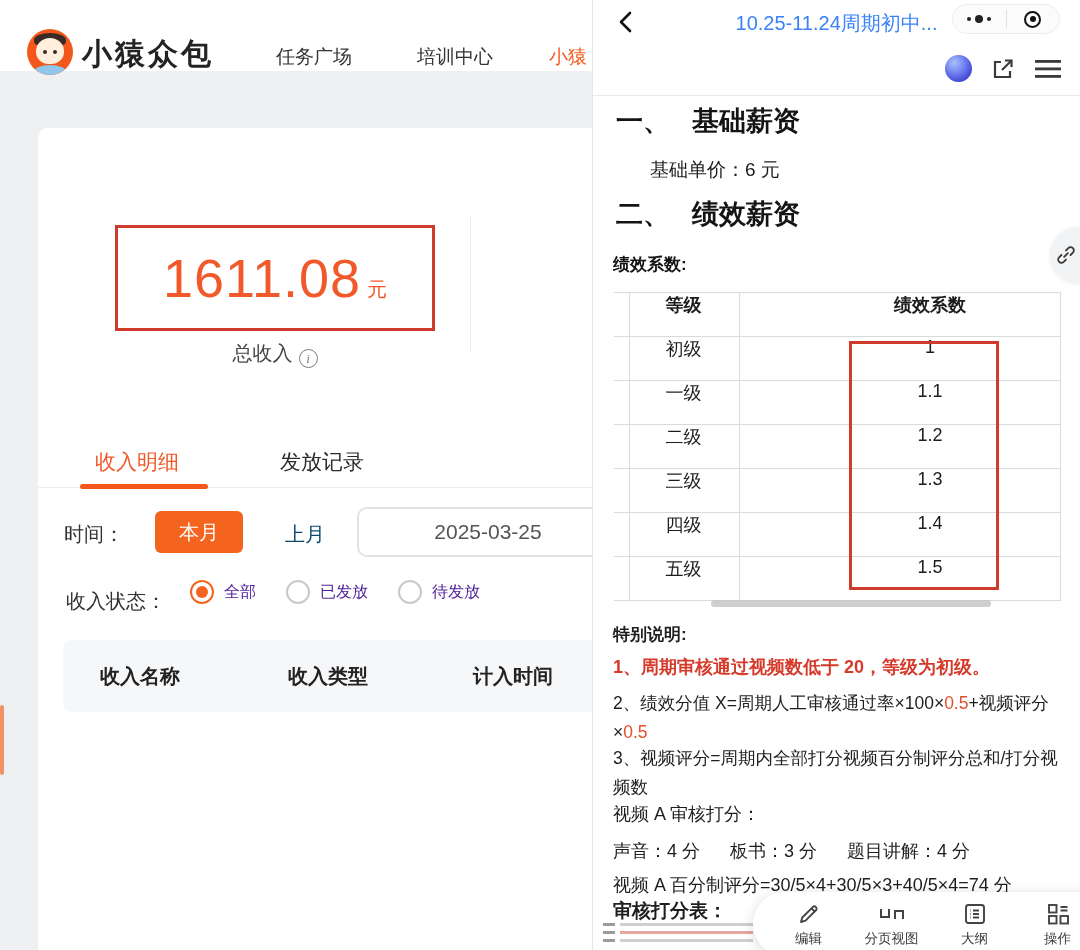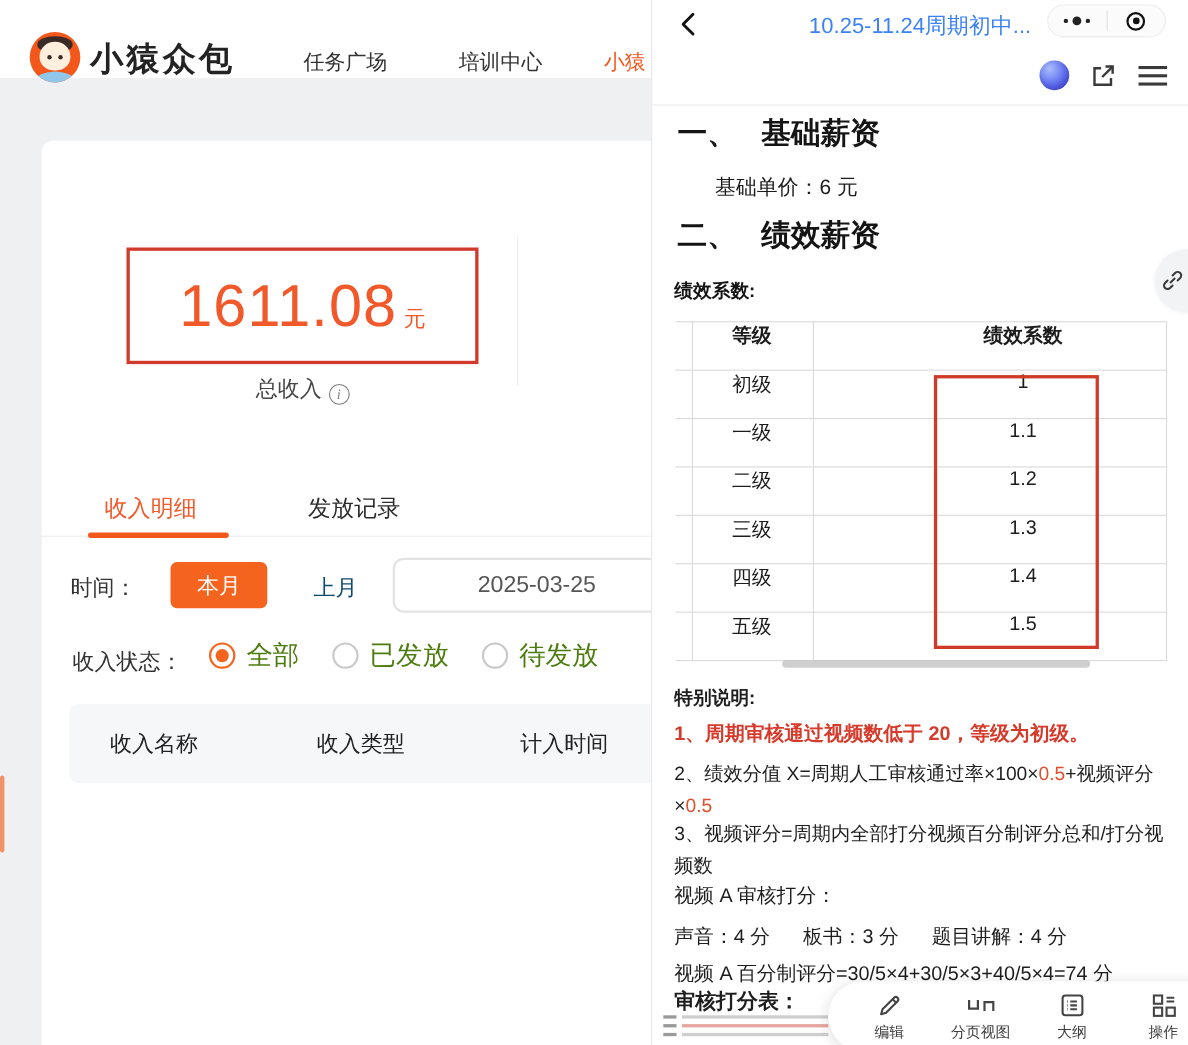--- a/index.html
+++ b/index.html
@@ -37,24 +37,24 @@
   .row-label { position:absolute; font-size:20px; color:#333; }
   .btn-month { position:absolute; left:117px; top:383px; width:88px; height:42px; background:#f4641e; color:#fff; font-size:20px; border:none; border-radius:6px; display:flex; align-items:center; justify-content:center; }
   .last-month { position:absolute; left:247px; top:393px; font-size:20px; color:#0c4a6e; }
   .date-box { position:absolute; left:319px; top:379px; width:262px; height:50px; border:2px solid #e3e3e3; border-radius:10px; display:flex; align-items:center; justify-content:center; font-size:21px; color:#555; background:#fff; }
 
   .radio-group { position:absolute; left:152px; top:452px; display:flex; align-items:center; }
   .radio-opt { display:flex; align-items:center; margin-right:30px; }
   .radio-circle { width:24px; height:24px; border-radius:50%; border:2px solid #c9c9c9; margin-right:10px; position:relative; background:#fff; }
   .radio-circle.sel { border-color:#f4641e; }
   .radio-circle.sel::after { content:""; position:absolute; left:4px; top:4px; width:12px; height:12px; border-radius:50%; background:#f4641e; }
-  .radio-label { font-size:24px; color:#4d7c0f; }
+  .radio-label { font-size:16px; color:#4c1d95; }
 
   .thead-bar { position:absolute; left:25px; top:512px; width:555px; height:72px; background:#f6f7f9; border-radius:8px 0 0 8px; }
-  .th { position:absolute; top:23px; font-size:20px; font-weight:400; color:#222; }
+  .th { position:absolute; top:23px; font-size:20px; font-weight:700; color:#222; }
   .th.c0 { left:37px; } .th.c1 { left:225px; } .th.c2 { left:410px; }
 
   .edge-tick { position:absolute; left:0; top:705px; width:4px; height:70px; background:#f09467; border-radius:2px; }
 
   
   .panel-right { position:absolute; left:592px; top:0; width:488px; height:950px; background:#fff; border-left:1px solid #e6e6e6; overflow:hidden; }
   .rp-titlebar { position:absolute; left:0; top:0; width:100%; height:46px; background:#fff; }
   .back-btn { position:absolute; left:20px; top:8px; width:28px; height:28px; }
   .rp-title { position:absolute; left:0; top:10px; width:100%; text-align:center; font-size:20px; color:#3b82f6; font-weight:500; }
   .capsule { position:absolute; right:20px; top:4px; width:108px; height:30px; border:1px solid #ededed; background:#fbfbfb; border-radius:15px; display:flex; align-items:center; }

